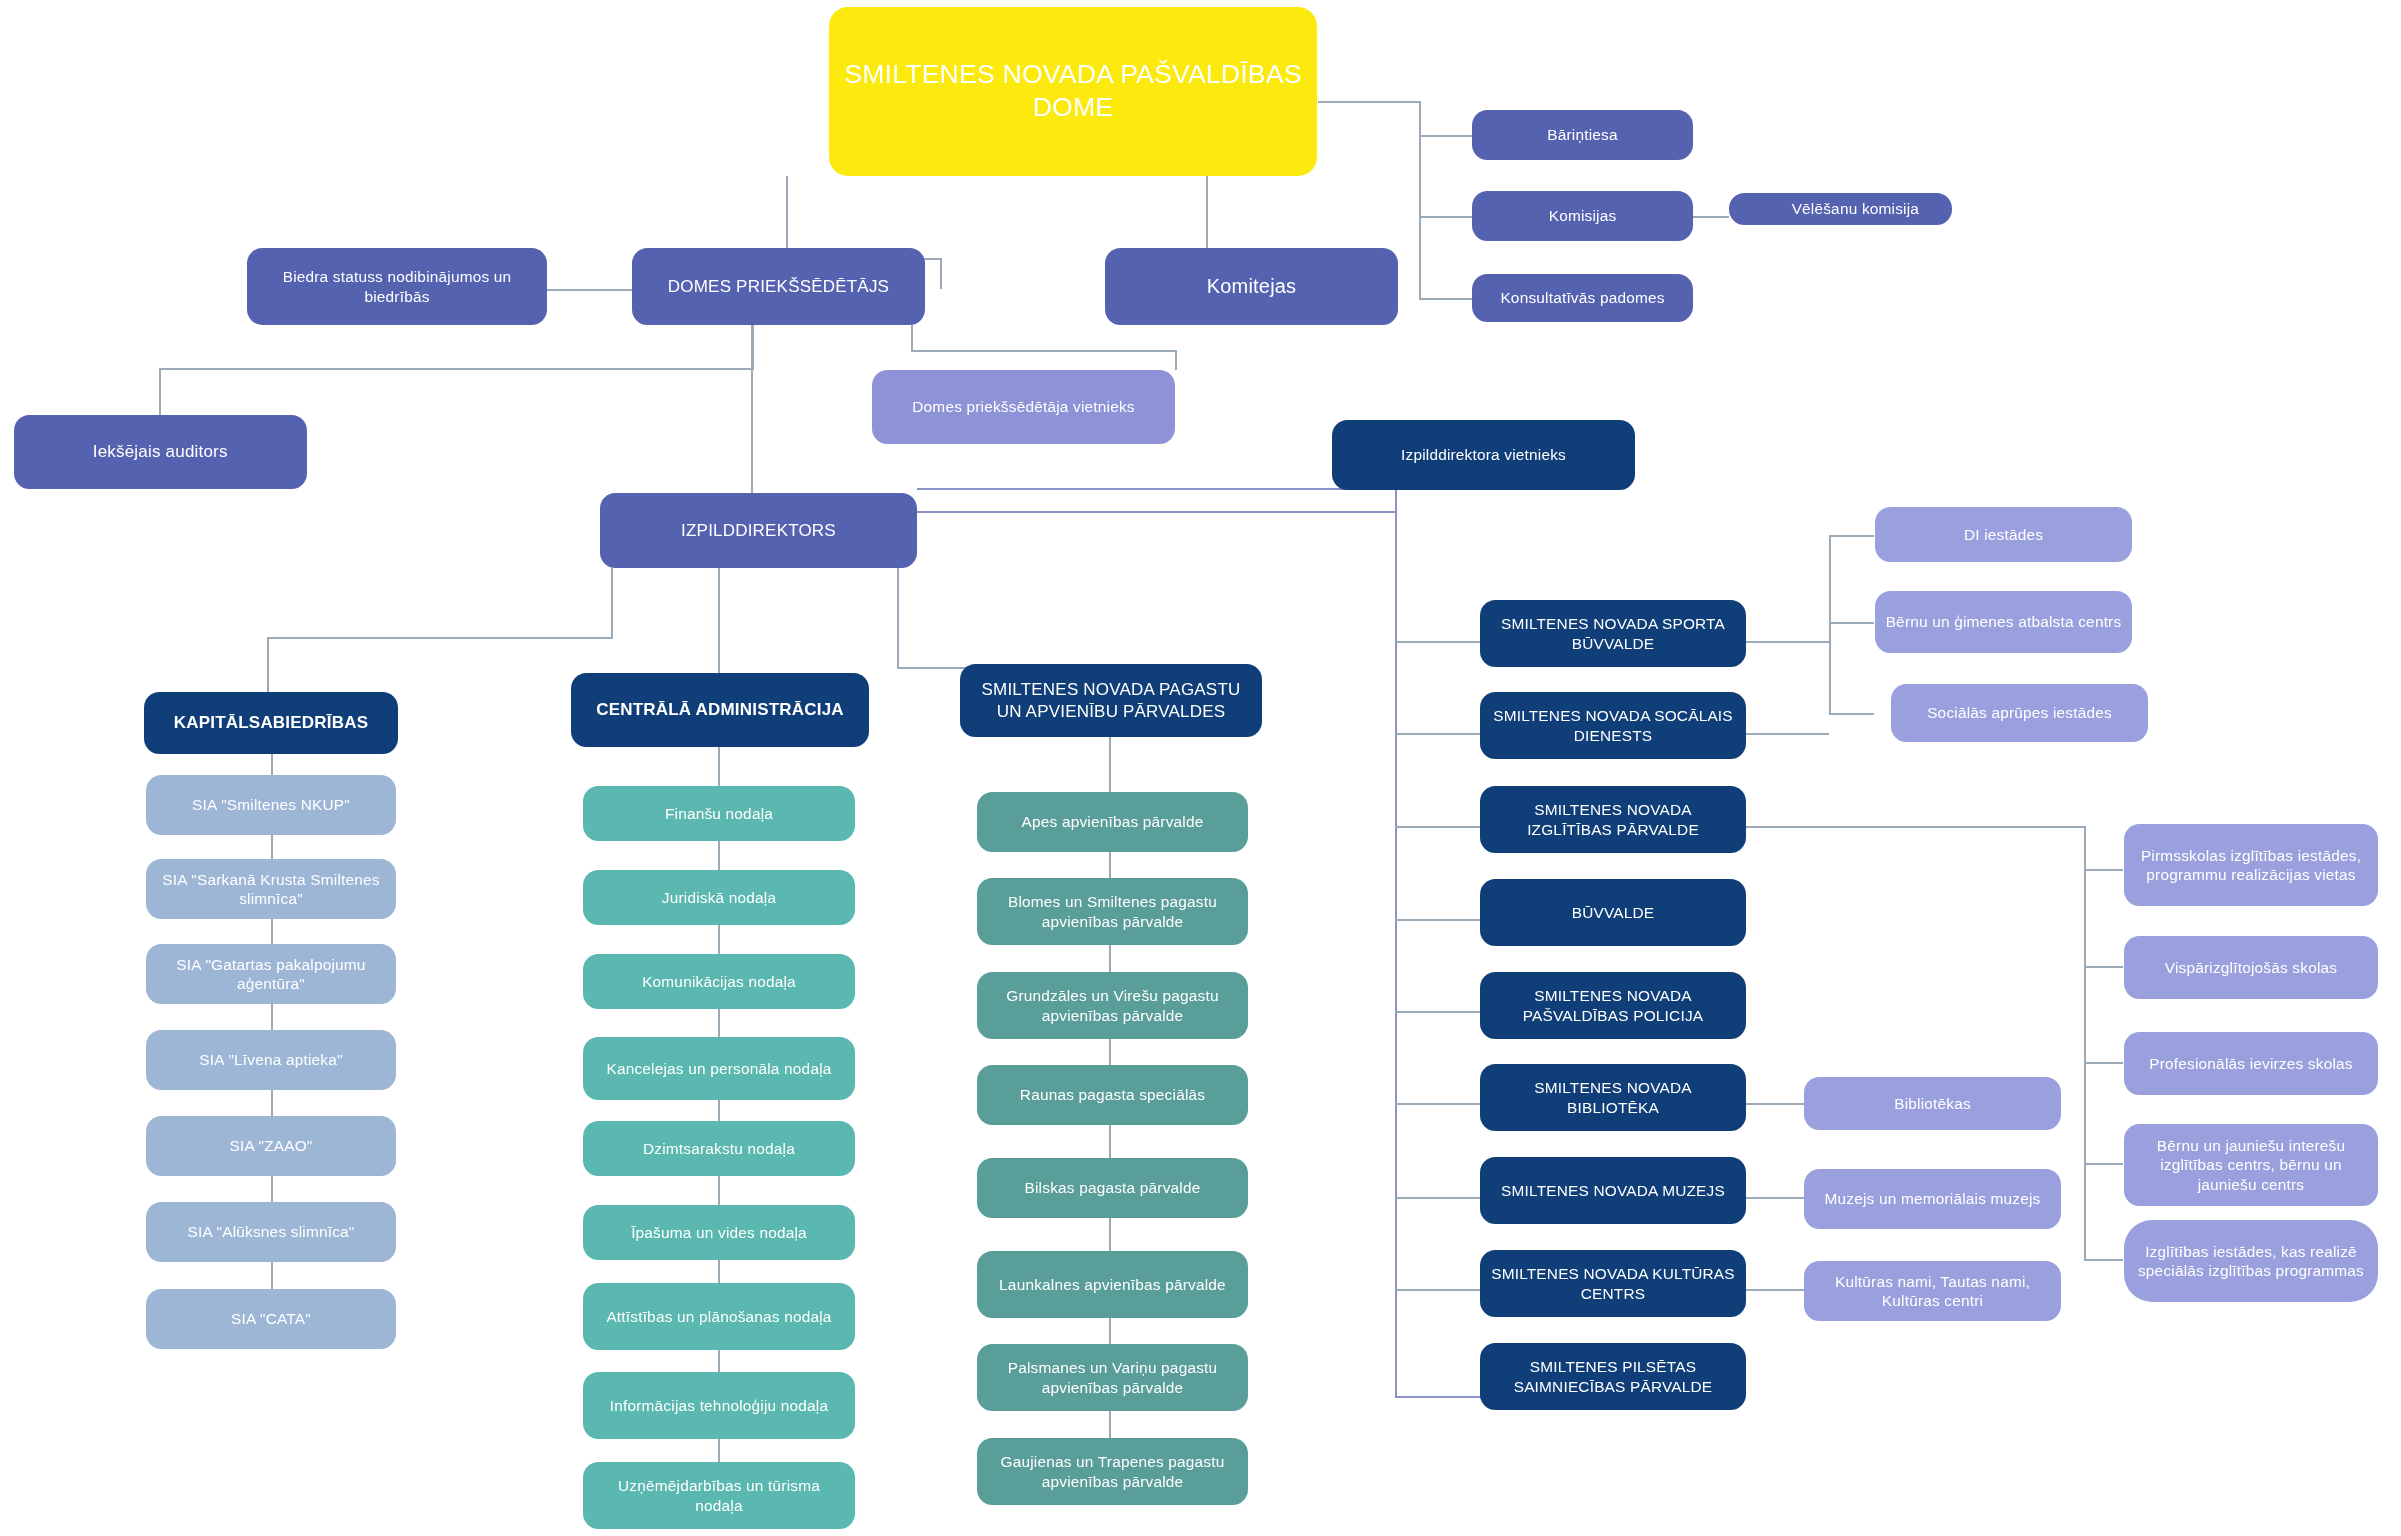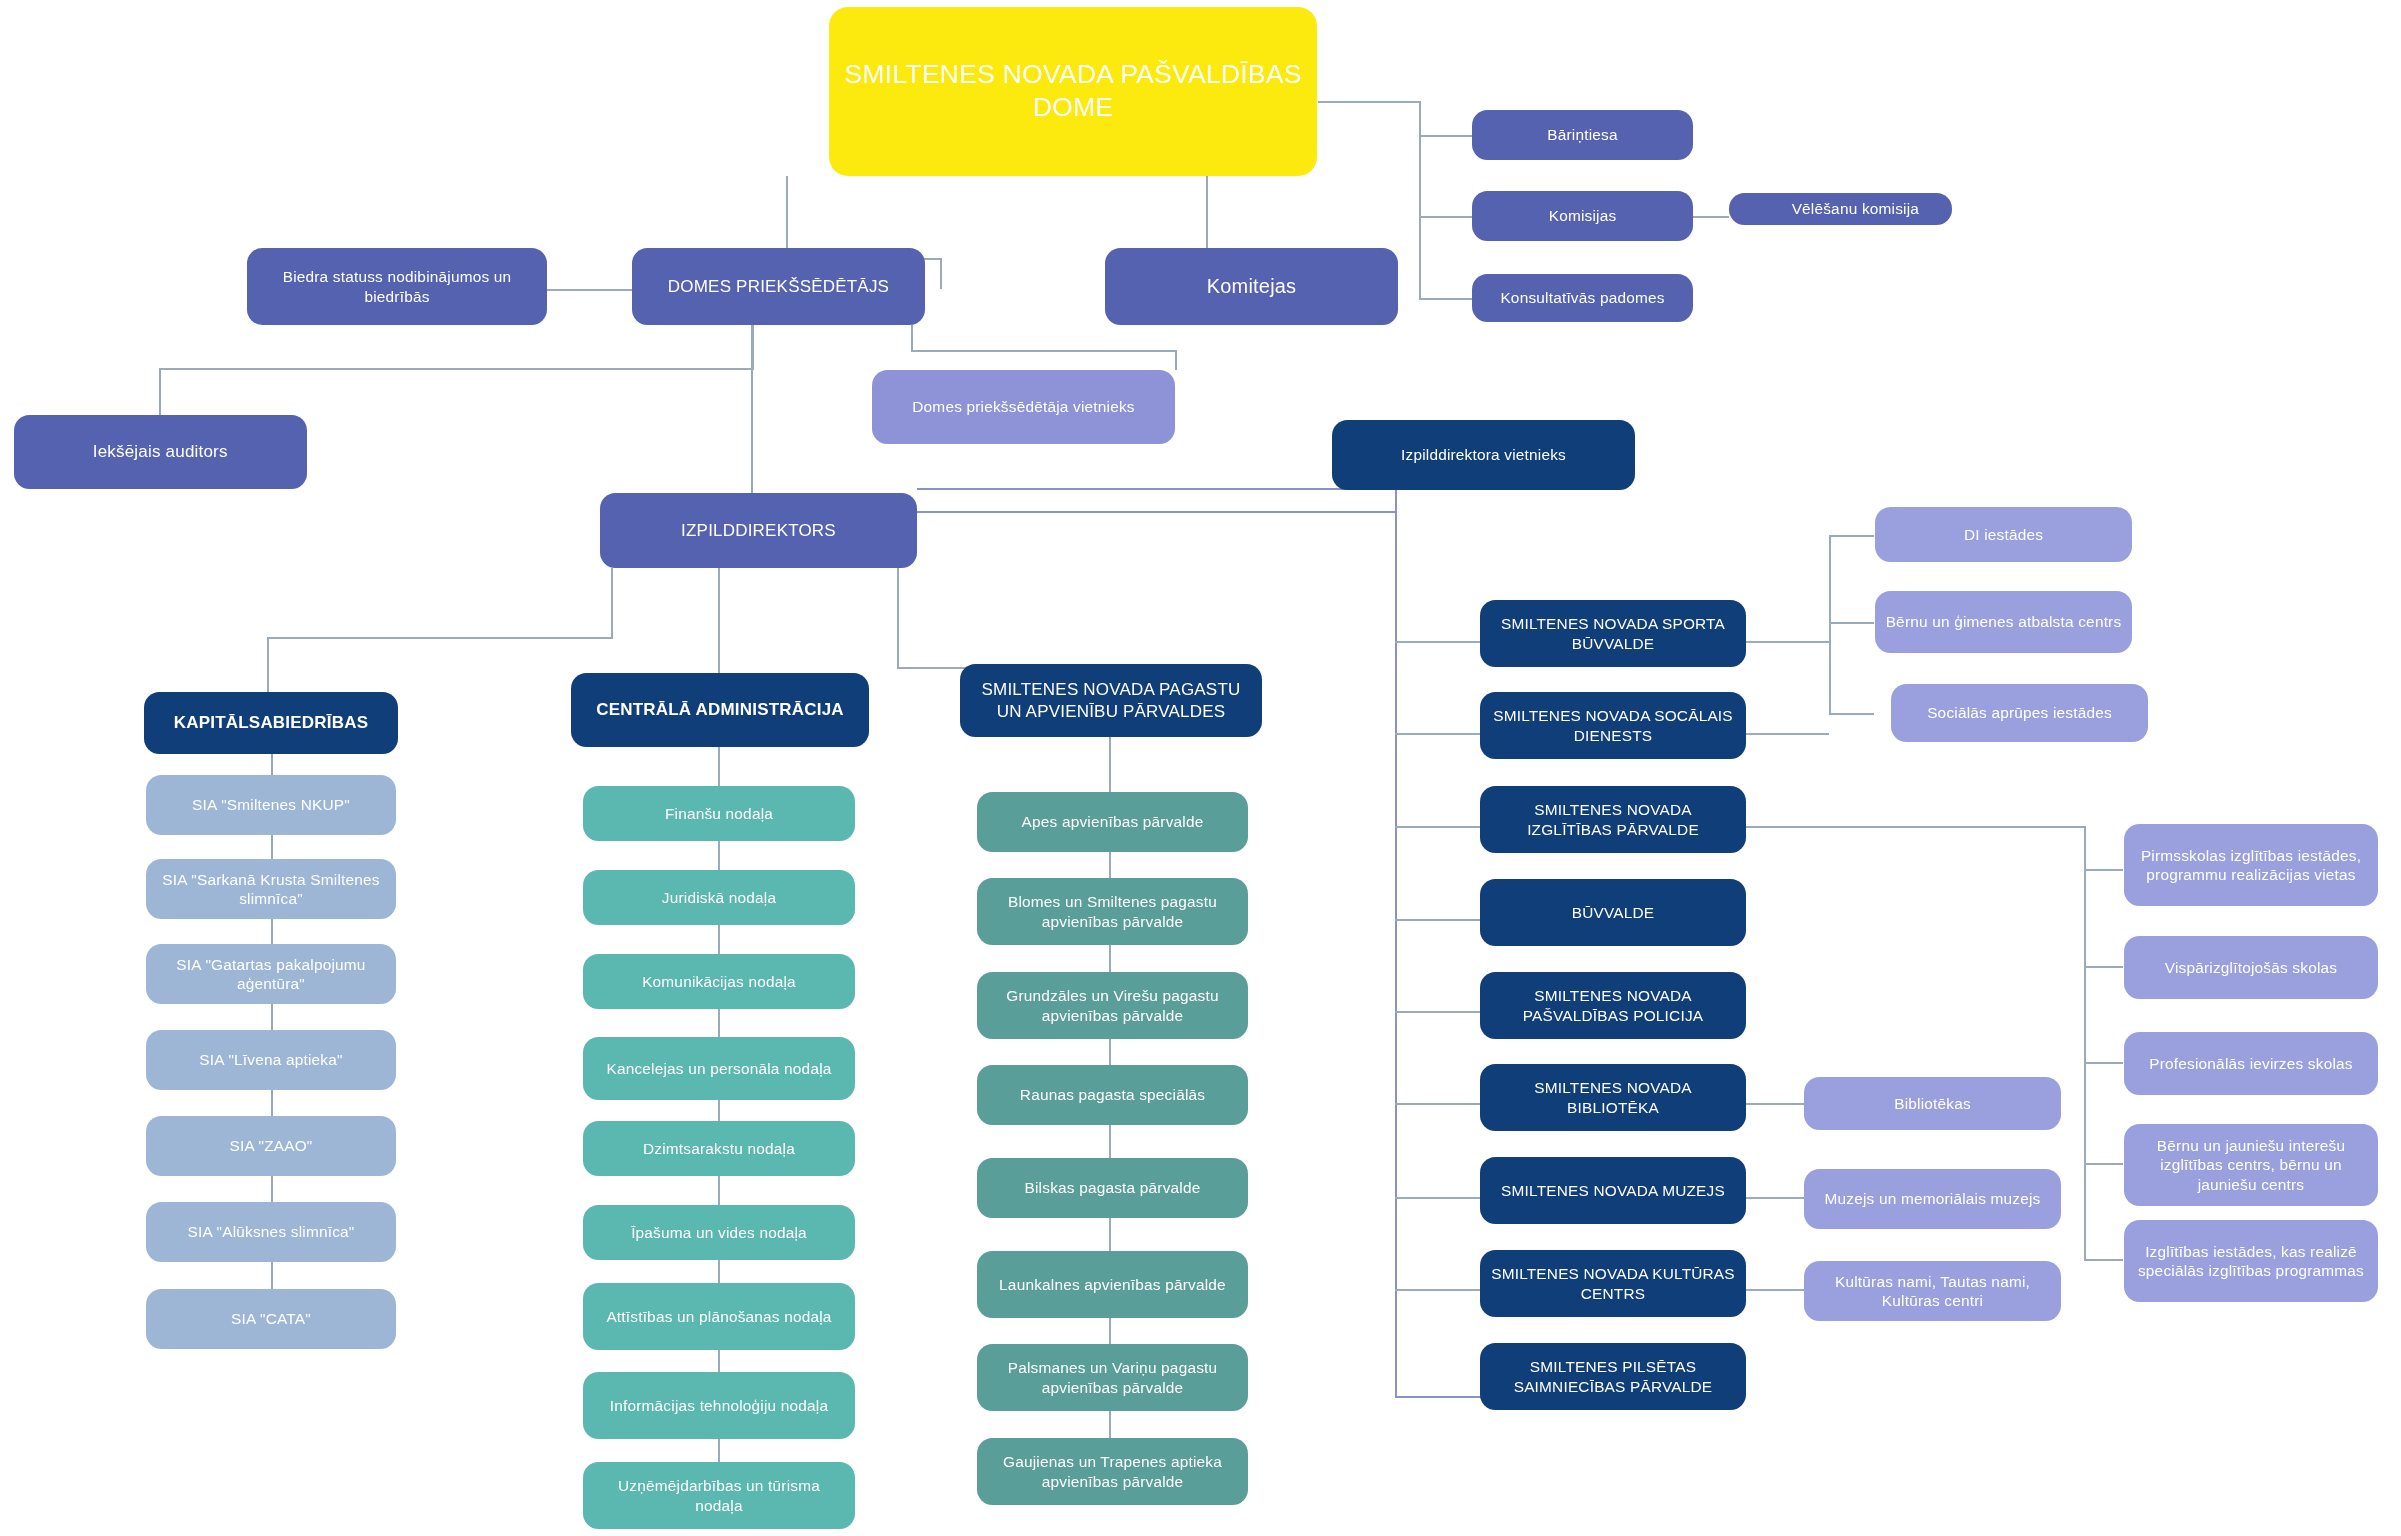--- a/index.html
+++ b/index.html
@@ -251,21 +251,21 @@
   <div class="node c-teal-d t-sm" style="left:977px;top:1158px;width:271px;height:60px;">
     <span>Bilskas pagasta pārvalde</span>
     </div>
   <div class="node c-teal-d t-sm" style="left:977px;top:1251px;width:271px;height:67px;">
     <span>Launkalnes apvienības pārvalde</span>
     </div>
   <div class="node c-teal-d t-sm" style="left:977px;top:1344px;width:271px;height:67px;">
     <span>Palsmanes un Variņu pagastu apvienības pārvalde</span>
     </div>
   <div class="node c-teal-d t-sm" style="left:977px;top:1438px;width:271px;height:67px;">
-    <span>Gaujienas un Trapenes aptieka apvienības pārvalde</span>
+    <span>Gaujienas un Trapenes pagastu apvienības pārvalde</span>
     </div>
 
   <div class="node c-navy t-sm" style="left:1480px;top:600px;width:266px;height:67px;">
     <span>SMILTENES NOVADA SPORTA BŪVVALDE</span>
     </div>
   <div class="node c-navy t-sm" style="left:1480px;top:692px;width:266px;height:67px;">
     <span>SMILTENES NOVADA SOCĀLAIS DIENESTS</span>
     </div>
   <div class="node c-navy t-sm" style="left:1480px;top:786px;width:266px;height:67px;">
     <span>SMILTENES NOVADA IZGLĪTĪBAS PĀRVALDE</span>
@@ -314,18 +314,18 @@
     </div>
   <div class="node c-lilac t-sm" style="left:2124px;top:936px;width:254px;height:63px;">
     <span>Vispārizglītojošās skolas</span>
     </div>
   <div class="node c-lilac t-sm" style="left:2124px;top:1032px;width:254px;height:63px;">
     <span>Profesionālās ievirzes skolas</span>
     </div>
   <div class="node c-lilac t-sm" style="left:2124px;top:1124px;width:254px;height:82px;">
     <span>Bērnu un jauniešu interešu izglītības centrs, bērnu un jauniešu centrs</span>
     </div>
-  <div class="node c-lilac t-sm" style="left:2124px;top:1220px;width:254px;height:82px;">
+  <div class="node c-lilac t-sm" style="left:2124px;top:1220px;width:254px;height:82px;border-radius:28px;">
     <span>Izglītības iestādes, kas realizē speciālās izglītības programmas</span>
     </div>
 
 </div>
 
 
 </body></html>

